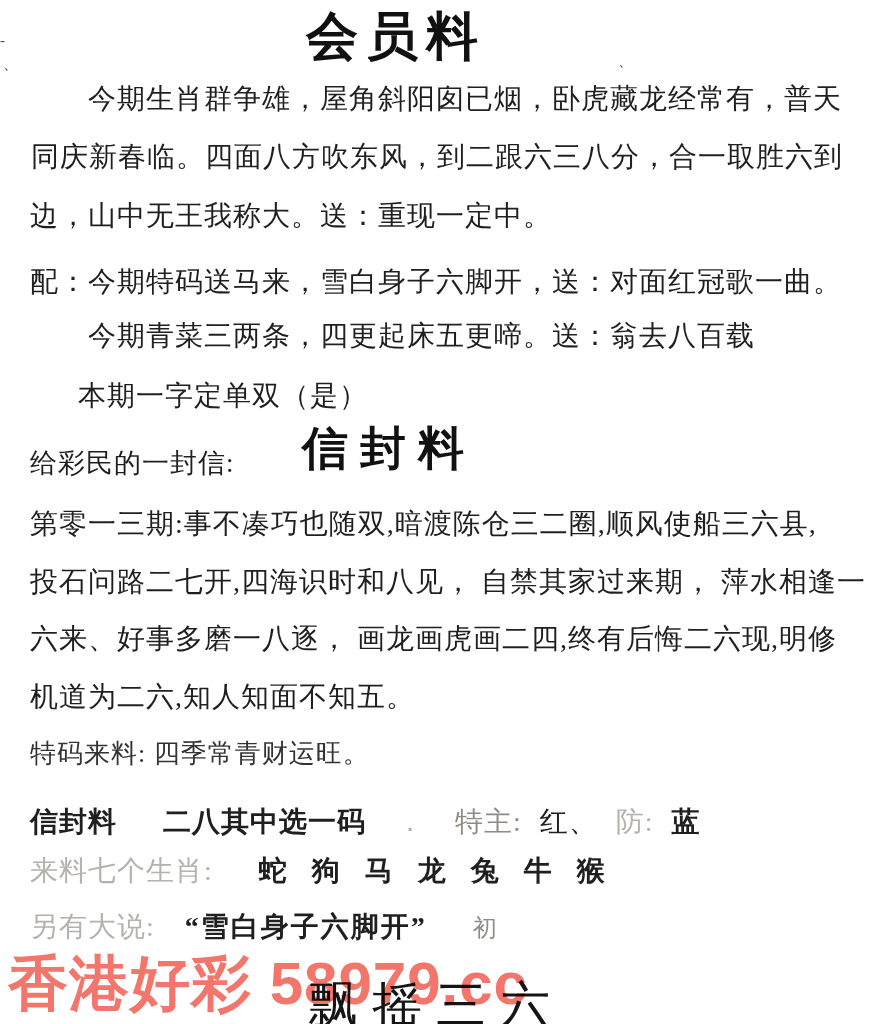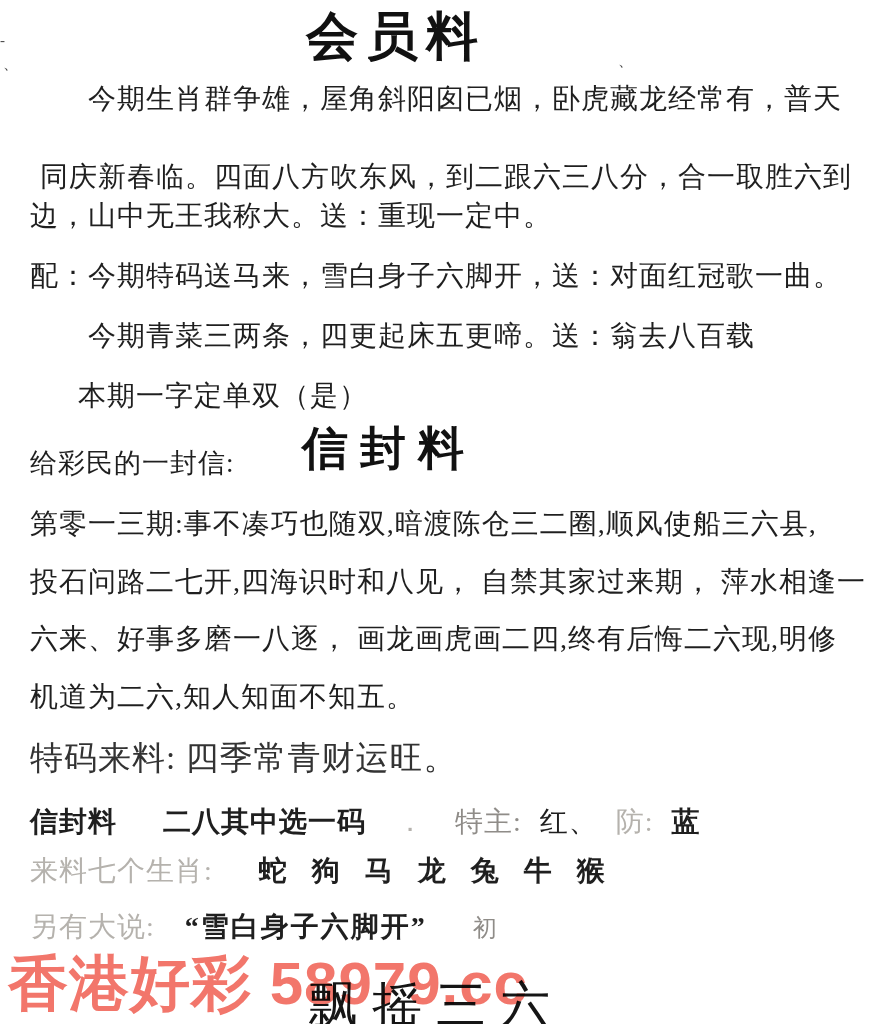--- a/index.html
+++ b/index.html
@@ -79,35 +79,35 @@
 
 <div id="doc">
 
   <span class="artifact" style="left:0px;top:32px;">-</span>
   <span class="artifact" style="left:3px;top:55px;">、</span>
   <span class="artifact" style="left:618px;top:52px;">、</span>
 
   <div class="title" style="left:306px;top:2px;">会员料</div>
 
   <div class="line" style="left:88px;top:80px;">今期生肖群争雄，屋角斜阳囱已烟，卧虎藏龙经常有，普天</div>
-  <div class="line" style="left:40px;top:138px;margin-top:20px;">同庆新春临。四面八方吹东风，到二跟六三八分，合一取胜六到</div>
+  <div class="line" style="left:31px;top:138px;">同庆新春临。四面八方吹东风，到二跟六三八分，合一取胜六到</div>
   <div class="line" style="left:30px;top:197px;">边，山中无王我称大。送：重现一定中。</div>
-  <div class="line" style="left:30px;top:257px;">配：今期特码送马来，雪白身子六脚开，送：对面红冠歌一曲。</div>
+  <div class="line" style="left:30px;top:263px;">配：今期特码送马来，雪白身子六脚开，送：对面红冠歌一曲。</div>
   <div class="line" style="left:88px;top:317px;">今期青菜三两条，四更起床五更啼。送：翁去八百载</div>
   <div class="line" style="left:30px;top:377px;margin-left:48px;">本期一字定单双（是）</div>
 
   <div class="line" style="left:30px;top:445px;font-size:27px;">给彩民的一封信:</div>
   <div class="subtitle" style="left:302px;top:418px;">信封料</div>
 
   <div class="line" style="left:30px;top:505px;">第零一三期:事不凑巧也随双,暗渡陈仓三二圈,顺风使船三六县,</div>
   <div class="line" style="left:30px;top:563px;">投石问路二七开,四海识时和八见， 自禁其家过来期， 萍水相逢一</div>
   <div class="line" style="left:30px;top:678px;">机道为二六,知人知面不知五。</div>
   <div class="line" style="left:30px;top:620px;">六来、好事多磨一八逐， 画龙画虎画二四,终有后悔二六现,明修</div>
 
-  <div class="line" style="left:30px;top:736px;font-size:33px;color:#333;">特码来料: 四季常青财运旺。</div>
+  <div class="line" style="left:30px;top:736px;font-size:26px;color:#333;">特码来料: 四季常青财运旺。</div>
 
   <div class="line" style="left:30px;top:793px;margin-top:10px;">
     <span class="bold">信封料</span><span class="gap-l"></span><span class="bold">二八其中选一码</span><span class="gap-m"></span><span class="faint">．</span><span class="gap-m"></span><span class="semifaint">特主:</span><span class="gap-s"></span><span>红、</span><span class="gap-s"></span><span class="faint">防:</span><span class="gap-s"></span><span class="bold">蓝</span>
   </div>
 
   <div class="line" style="left:30px;top:852px;">
     <span class="faint">来料七个生肖:</span><span class="gap-l"></span><span class="zodiac">蛇 狗 马 龙 兔 牛 猴</span>
   </div>
 
   <div class="line" style="left:30px;top:908px;">

